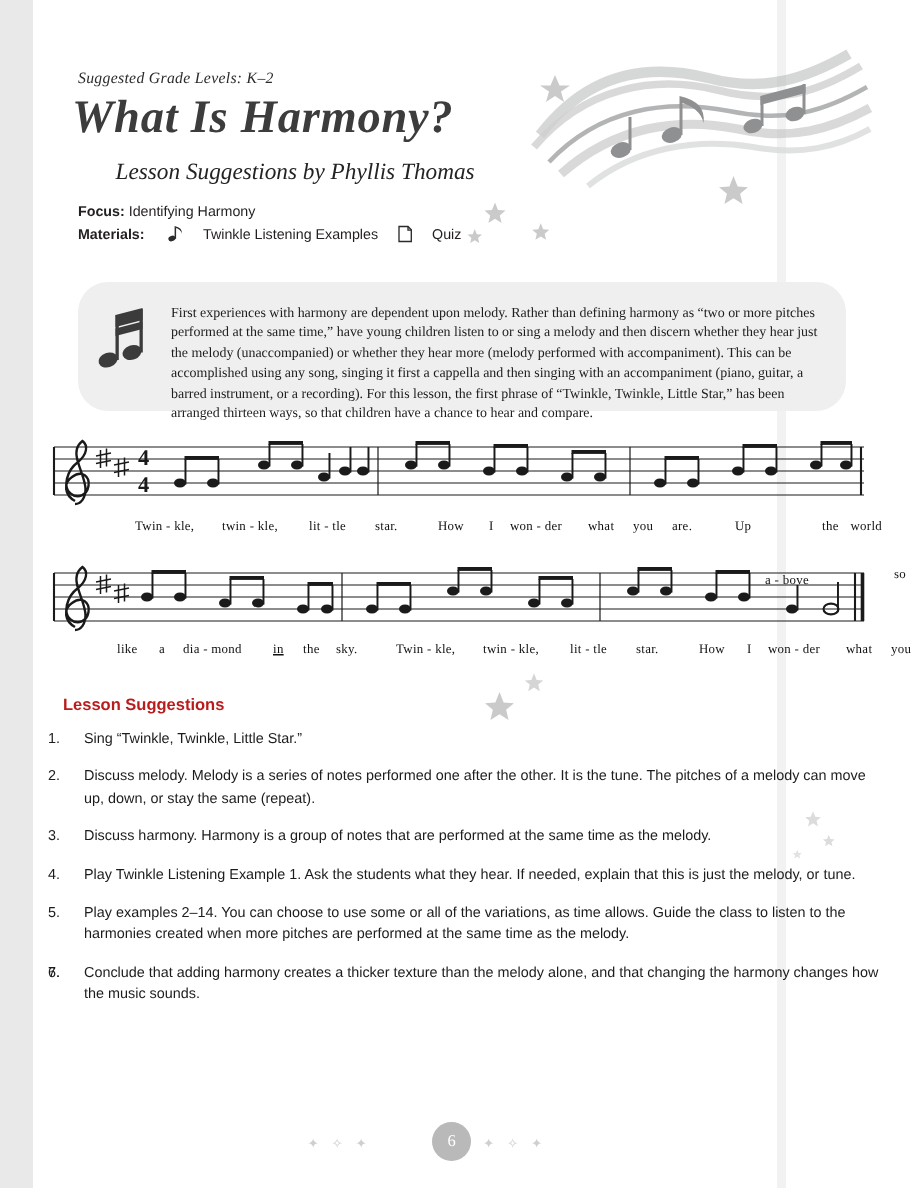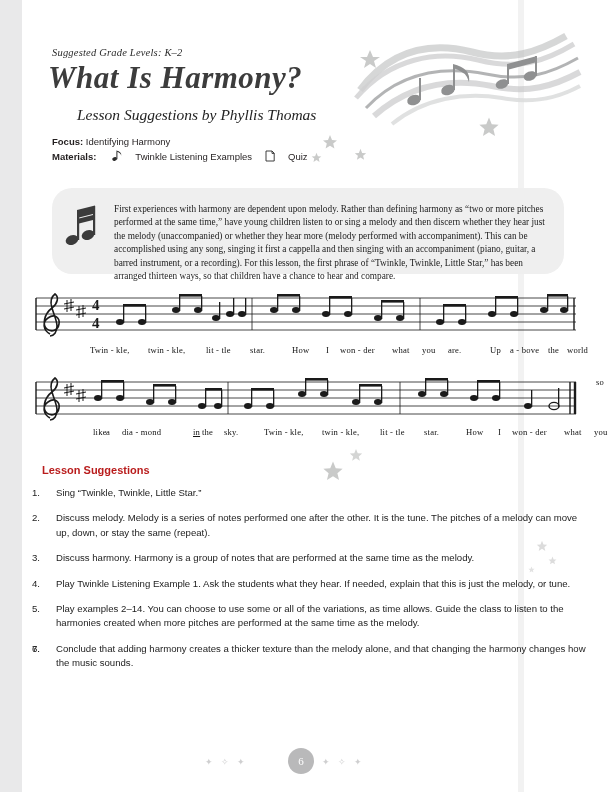--- a/index.html
+++ b/index.html
@@ -408,21 +408,21 @@
     <span style="left:118px;">twin - kle,</span>
     <span style="left:176px;">lit - tle</span>
     <span style="left:220px;">star.</span>
     <span style="left:262px;">How</span>
     <span style="left:296px;">I</span>
     <span style="left:310px;">won - der</span>
     <span style="left:362px;">what</span>
     <span style="left:392px;">you</span>
     <span style="left:418px;">are.</span>
     <span style="left:460px;">Up</span>
-    <span style="left:480px;">a - bove</span>
+    <span style="left:480px;margin-top:36px;">a - bove</span>
     <span style="left:518px;">the</span>
     <span style="left:537px;">world</span>
     <span style="left:566px;margin-top:32px;">so</span>
 
   </div>
 
   <svg class="stave-block stave2" viewBox="0 0 552 56" height="56">
     <g stroke="#1a1a1a" stroke-width="0.8">
       <line x1="6" y1="10" x2="546" y2="10"></line>
       <line x1="6" y1="18" x2="546" y2="18"></line>
@@ -492,24 +492,24 @@
         <rect x="469" y="10" width="1.3" height="17"></rect>
       <rect x="447" y="8" width="23" height="2.6"></rect>
       <ellipse cx="498" cy="34" rx="4" ry="3"></ellipse>
         <rect x="501" y="18" width="1.3" height="17"></rect>
       <ellipse cx="524" cy="34" rx="5" ry="3.6" fill="none" stroke="#1a1a1a" stroke-width="1.4"></ellipse>
         <rect x="528" y="16" width="1.3" height="19"></rect>
     </g>
   </svg>
 
   <div class="lyric-row lyric2">
-    <span style="left:63px;text-align:right;">like</span>
+    <span style="left:48px;text-align:right;">like</span>
     <span style="left:76px;">a</span>
     <span style="left:92px;">dia - mond</span>
-    <span style="left:163px;text-decoration:underline;">in</span>
+    <span style="left:152px;text-decoration:underline;">in</span>
     <span style="left:172px;">the</span>
     <span style="left:194px;">sky.</span>
     <span style="left:234px;">Twin - kle,</span>
     <span style="left:292px;">twin - kle,</span>
     <span style="left:350px;">lit - tle</span>
     <span style="left:394px;">star.</span>
     <span style="left:436px;">How</span>
     <span style="left:468px;">I</span>
     <span style="left:482px;">won - der</span>
     <span style="left:534px;">what</span>

